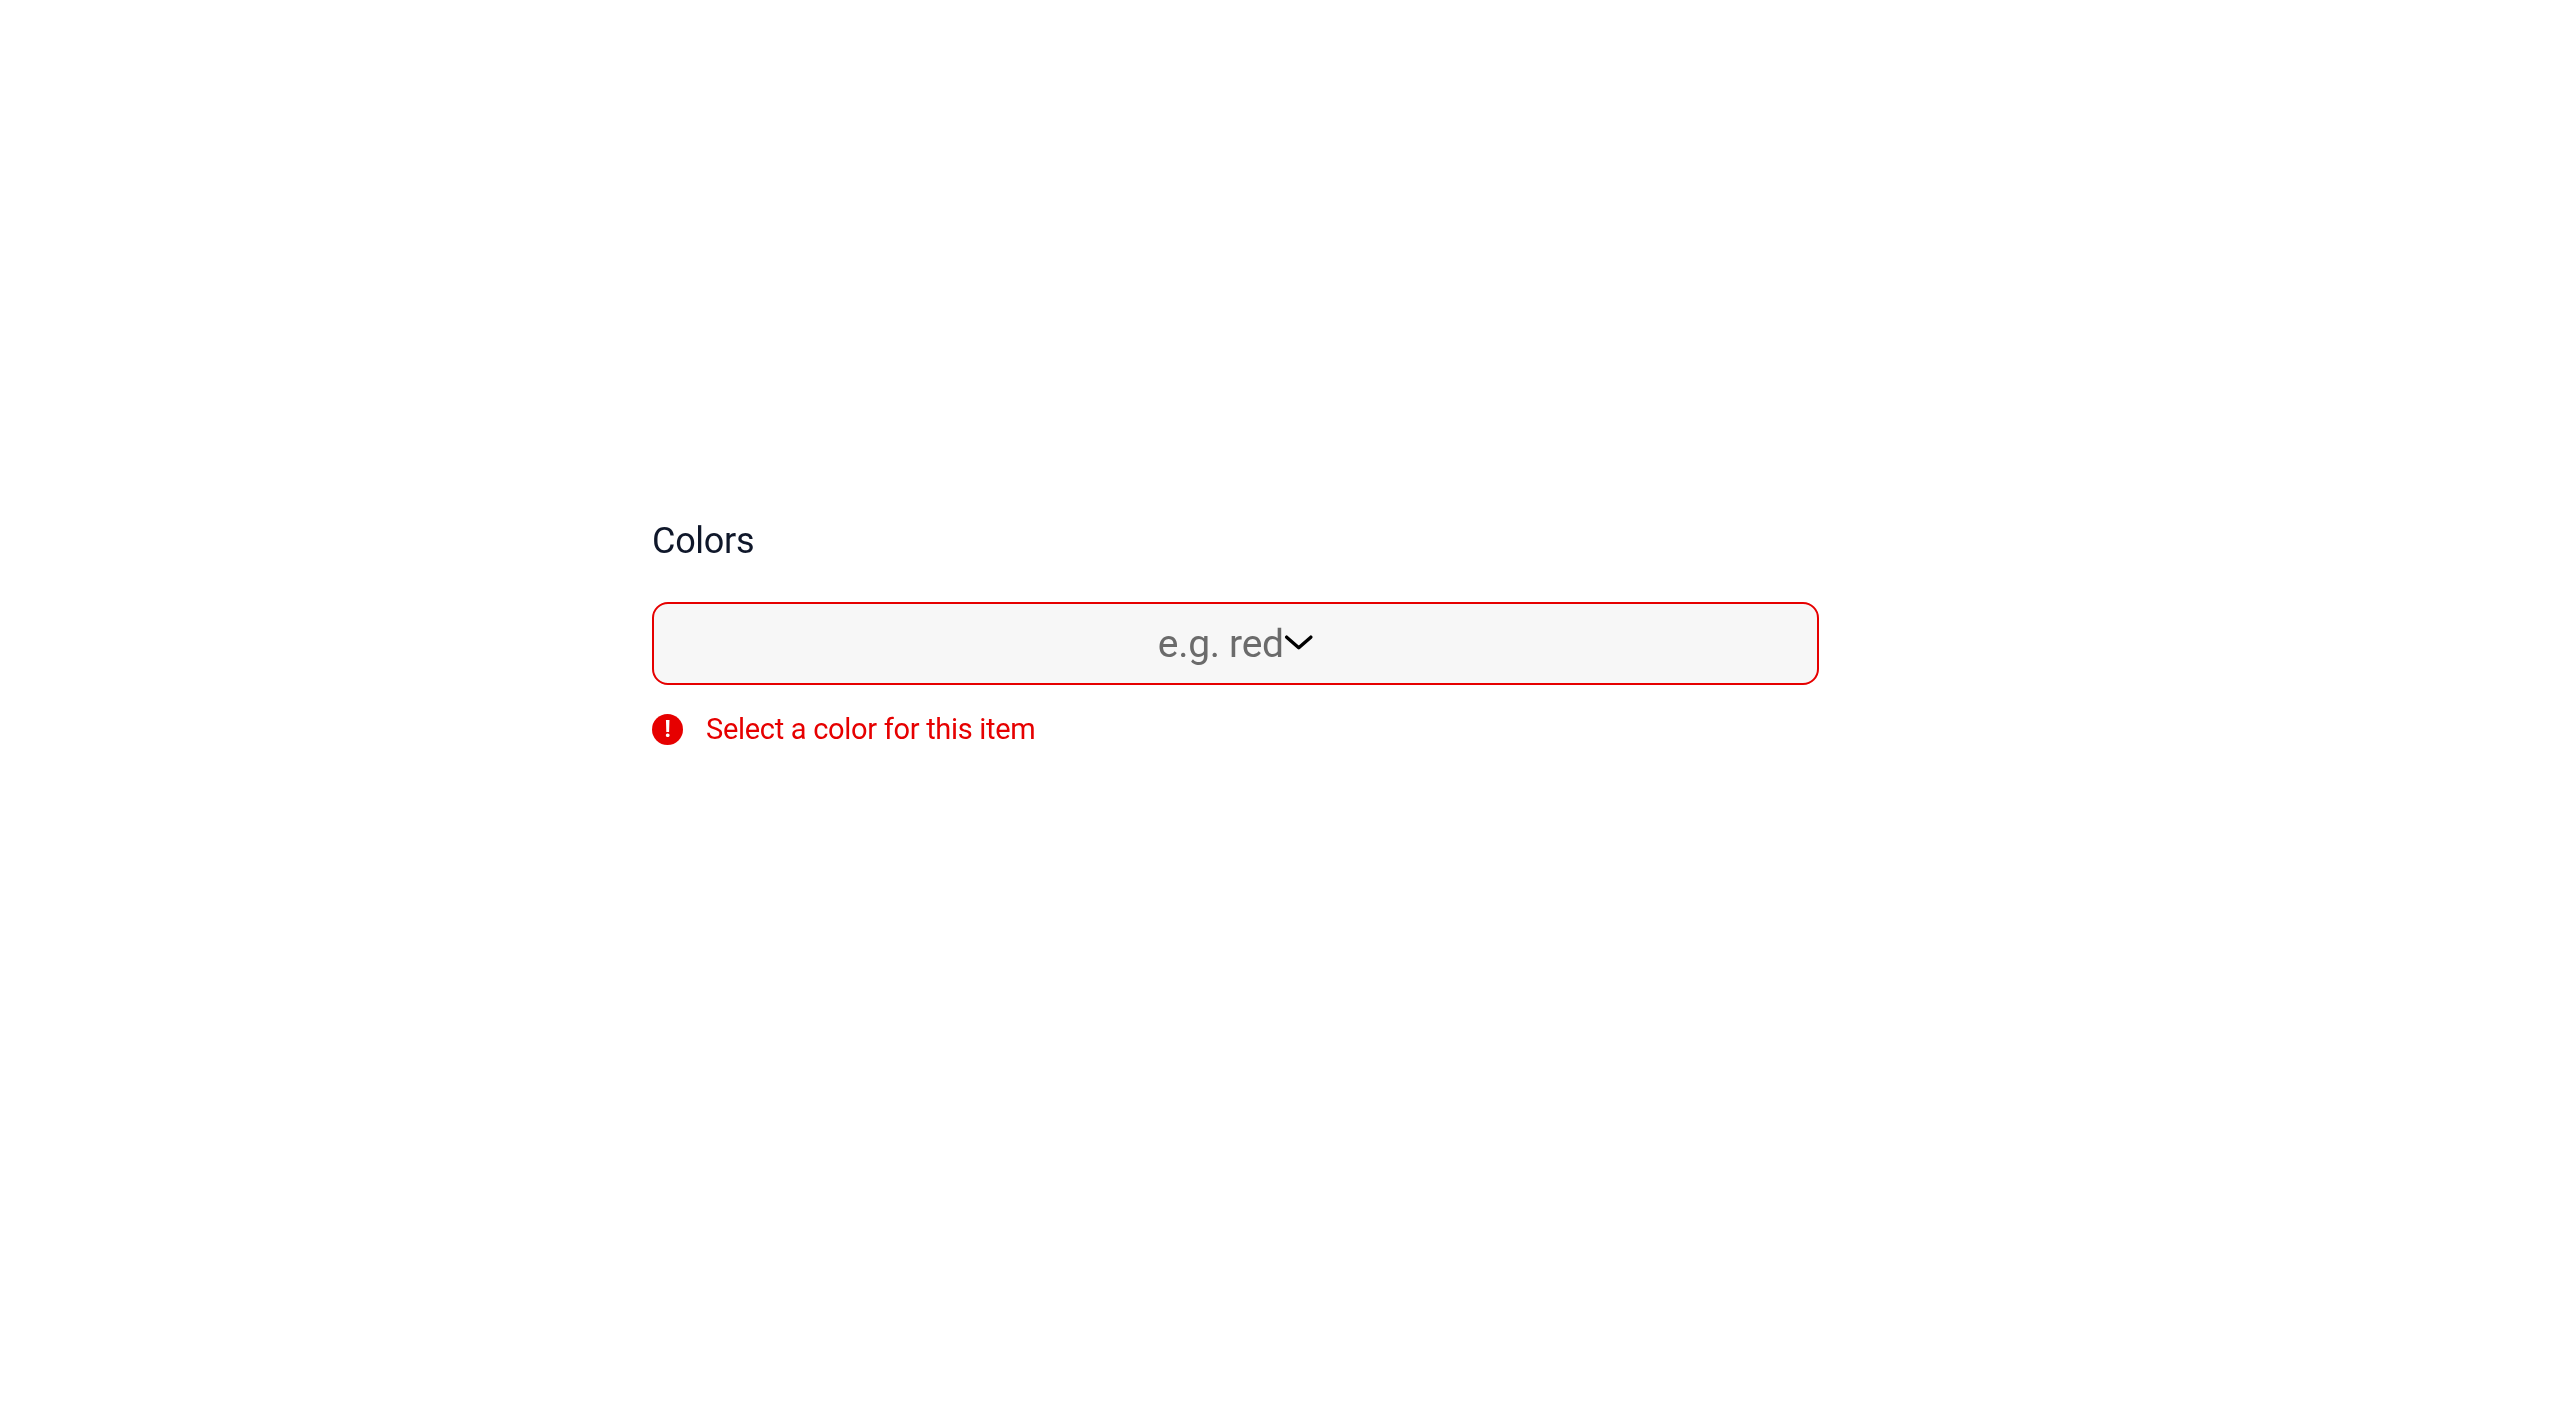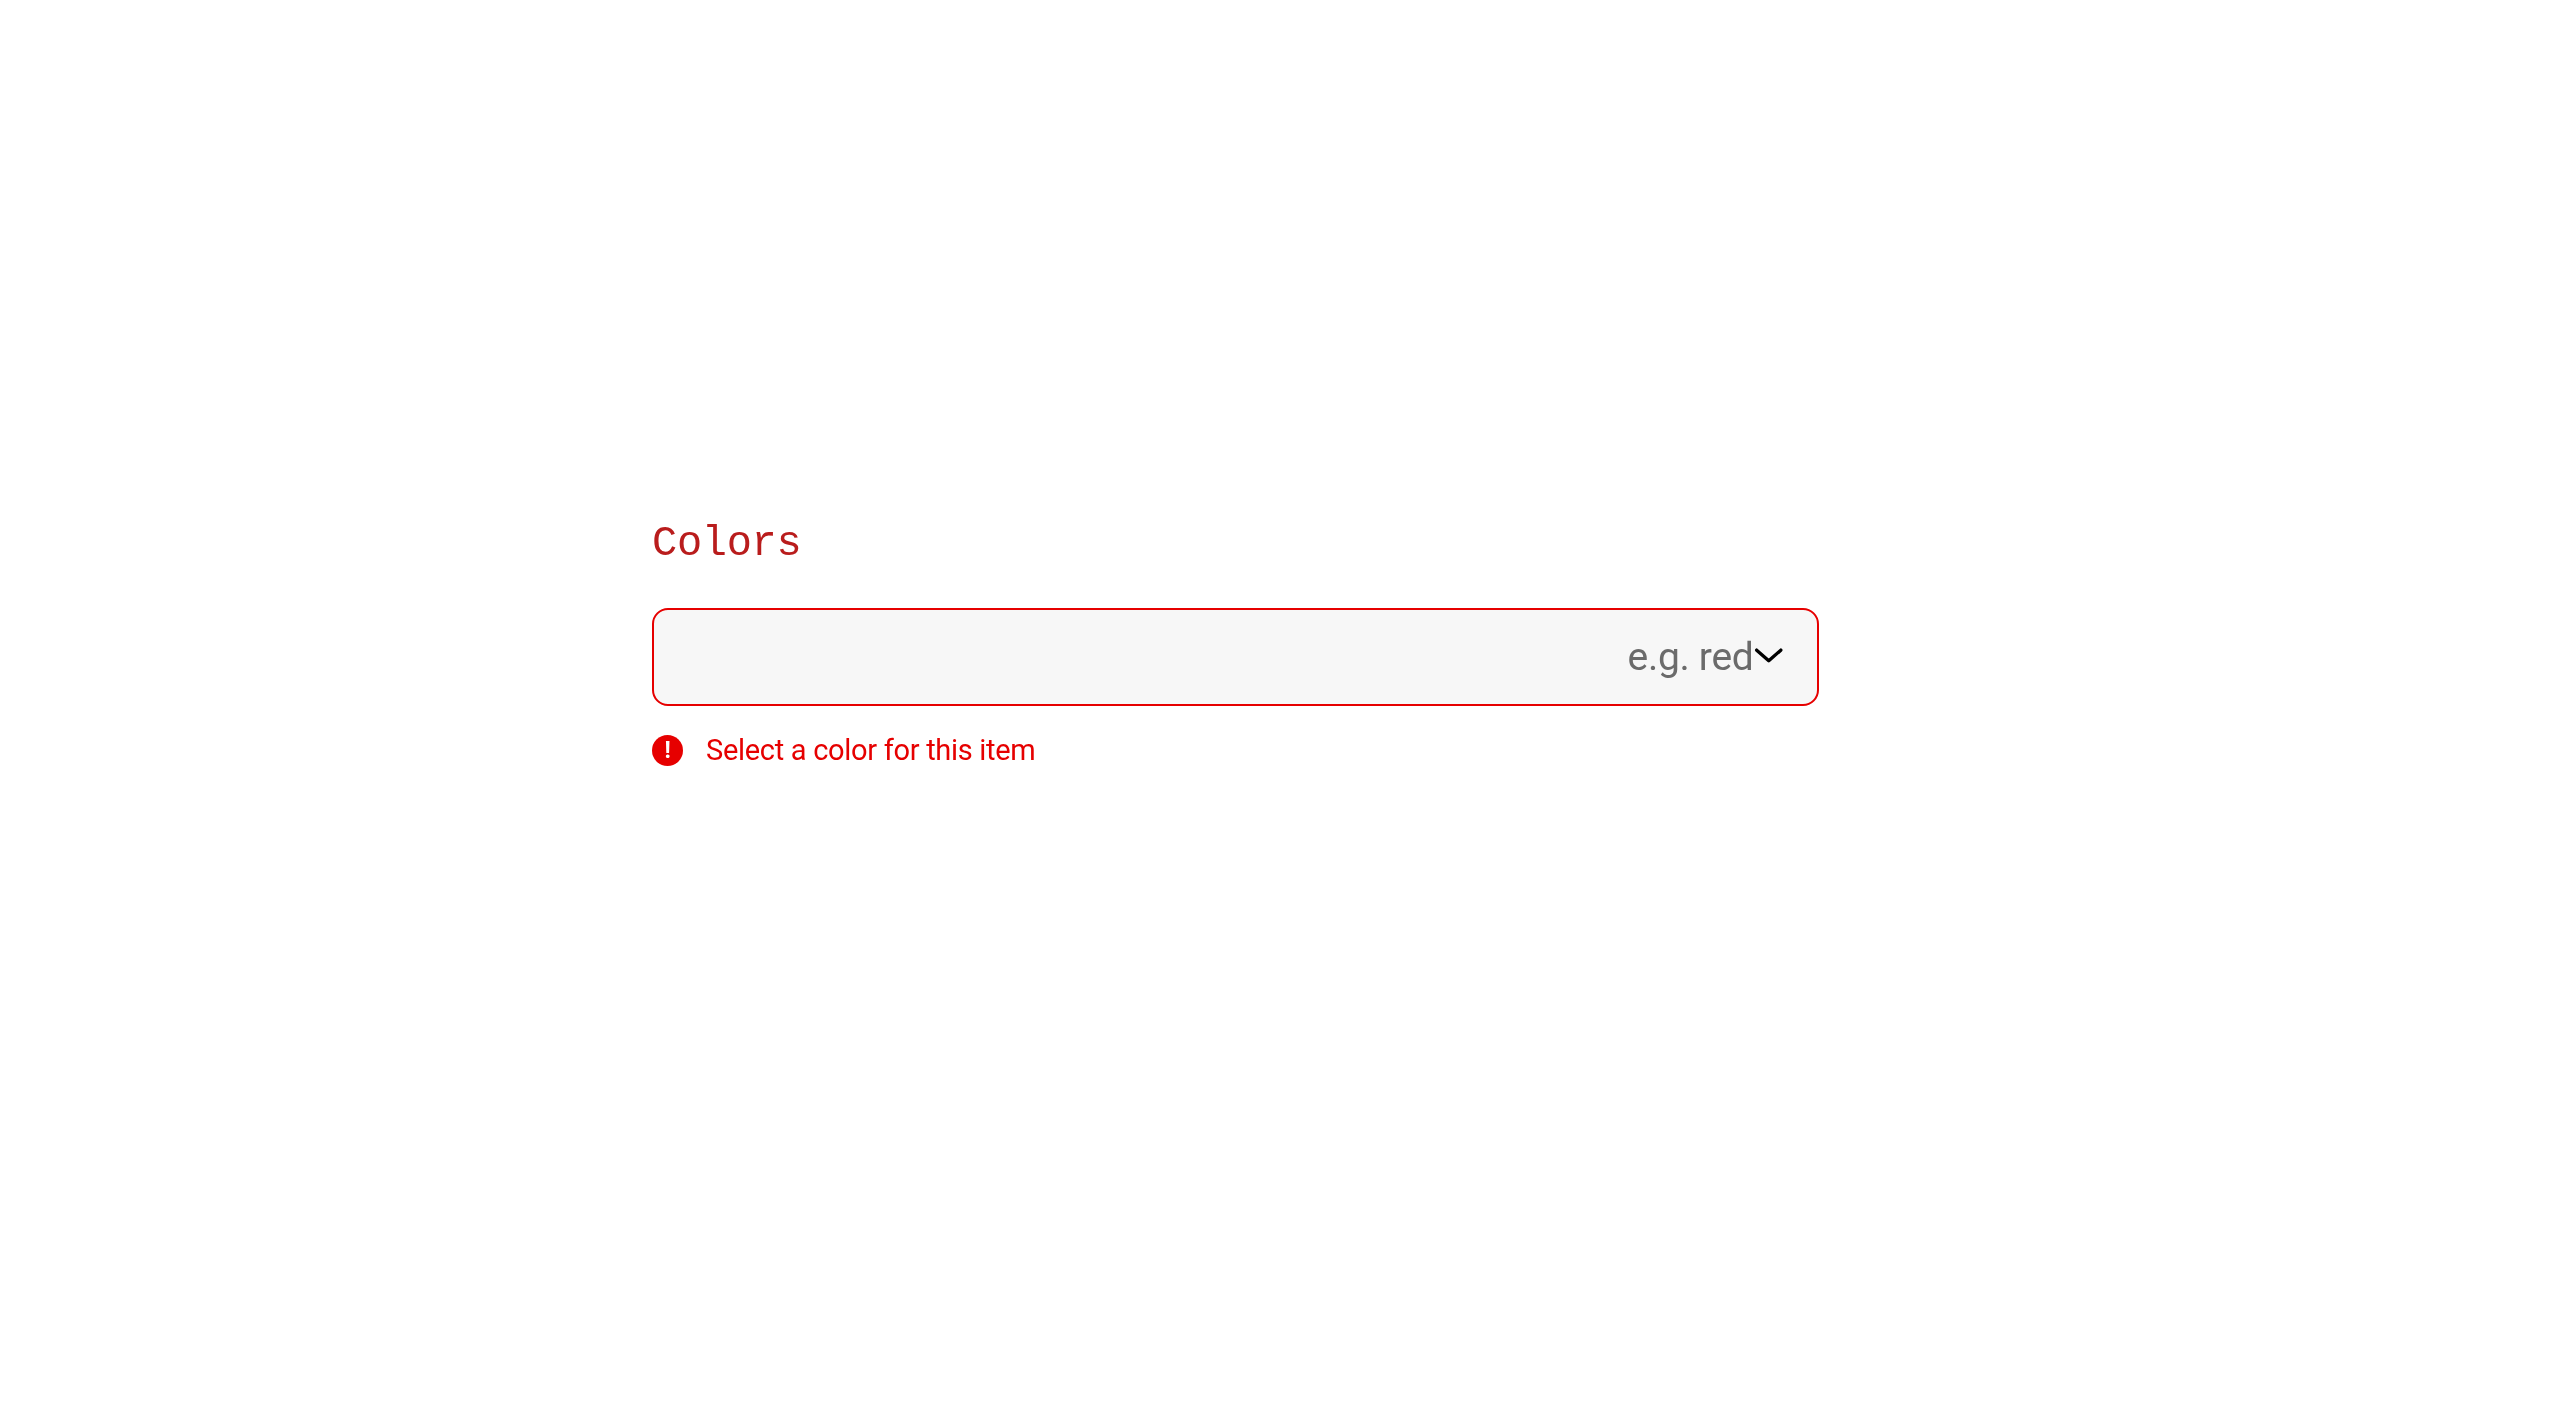--- a/index.html
+++ b/index.html
@@ -14,36 +14,35 @@
       font-family: -apple-system, BlinkMacSystemFont, "Segoe UI", Roboto, Helvetica, Arial, sans-serif;
       position: relative;
     }
     .form-group {
       position: absolute;
       left: 652px;
       top: 520px;
       width: 1167px;
     }
     .field-label {
-      font-size: 42px;
-      color: #b91c1c;
+      font-size: 36px;
+      color: #0f172a;
       font-weight: 400;
       margin-bottom: 24px;
       letter-spacing: -0.3px;
-      font-family: Liberation Mono, monospace;
     }
     .combobox {
       width: 100%;
-      height: 98px;
+      height: 83px;
       border: 2px solid #e60000;
       border-radius: 16px;
       background: #f7f7f7;
       display: flex;
       align-items: center;
-      justify-content: flex-end;
+      justify-content: center;
       padding: 0 34px 0 34px;
       cursor: pointer;
       margin-top: 40px;
     }
     .combobox-placeholder {
       font-size: 39px;
       color: #6b6b6b;
       font-weight: 400;
       letter-spacing: -0.3px;
     }

